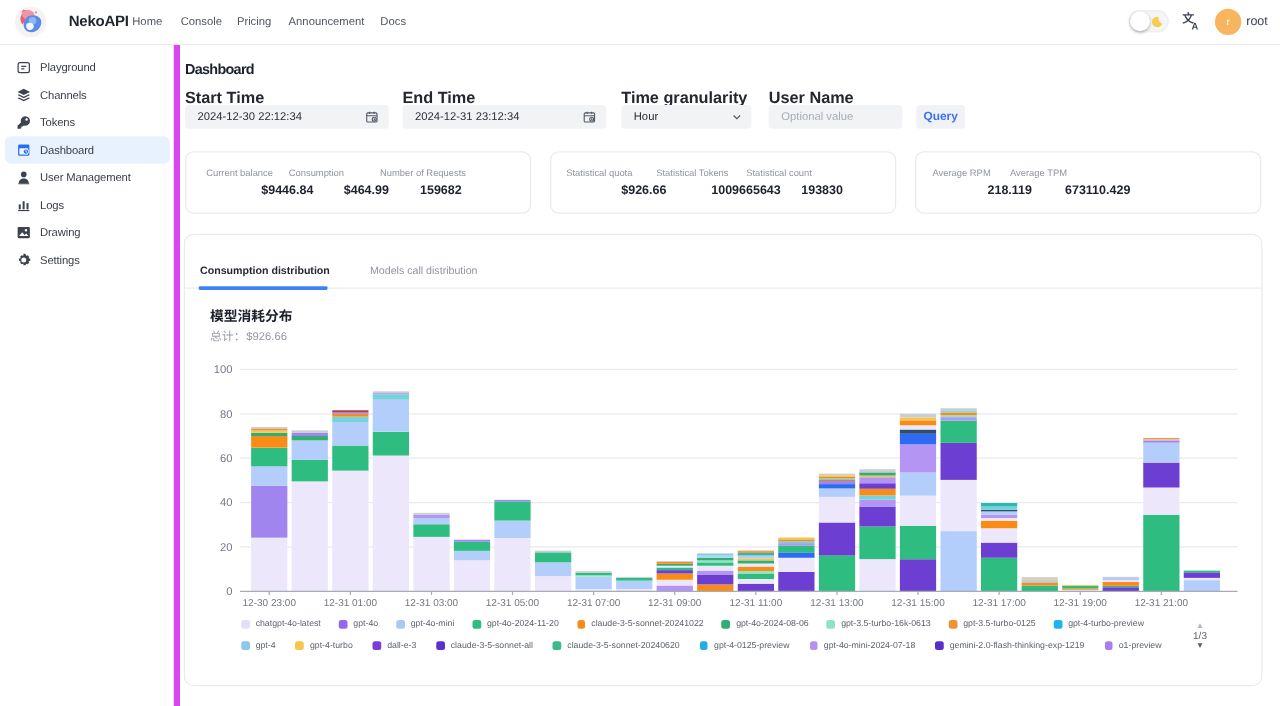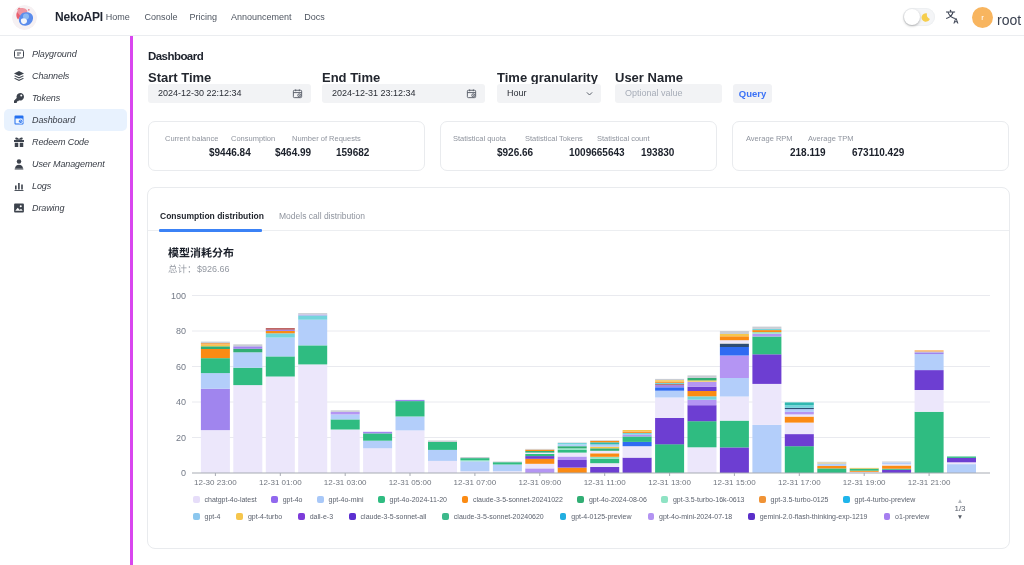--- a/index.html
+++ b/index.html
@@ -4,37 +4,37 @@
 <style>
 * { margin:0; padding:0; box-sizing:border-box; }
 html,body { width:1024px; height:565px; background:#fff; font-family:"Liberation Sans",sans-serif; overflow:hidden; position:relative; }
 .hdr { position:absolute; left:0; top:0; width:1024px; height:36px; background:#fff; border-bottom:1px solid #ebedf0; }
 .logo { position:absolute; left:12px; top:5px; width:25px; height:25px; border-radius:50%; overflow:hidden; }
 .brand { position:absolute; left:36px; top:10px; font-size:12px; font-weight:bold; color:#1f2430; letter-spacing:-0.2px;margin-left:19px; }
 .nl { position:absolute; top:12px; font-size:9px; color:#4e5560; }
 .toggle { position:absolute; left:903px; top:8px; width:32px; height:18px; border-radius:9px; background:#f4f5f7; box-shadow:inset 0 0 0 1px #eef0f2; }
 .knob { position:absolute; left:1px; top:1px; width:16px; height:16px; background:#fff; border-radius:50%; box-shadow:0 1px 2.5px rgba(0,0,0,.3); }
 .avatar { position:absolute; left:972px; top:7px; width:21px; height:21px; border-radius:50%; background:#f8b55f; color:#fff; font-size:8px; text-align:center; line-height:21px; }
-.uname { position:absolute; left:997px; top:12px; font-size:14px; color:#3a4150; }
-.side { position:absolute; left:0; top:36px; width:133px; height:529px; background:#fff; border-right:3px solid #d946ef; padding-top:7px;font-style:italic; }
+.uname { position:absolute; left:997px; top:12px; font-size:10px; color:#3a4150; }
+.side { position:absolute; left:0; top:36px; width:144px; height:529px; background:#fff; border-right:5px solid #d946ef; padding-top:7px; }
 .mi { position:relative; height:22px; margin:0 3px 0 4px; border-radius:5px; display:flex; align-items:center; color:#383d46; font-size:9px; letter-spacing:-0.1px; white-space:nowrap; }
 .mi svg { width:12px; height:12px; margin:0 7px 0 9px; flex:0 0 12px; }
 .mi.act { background:#e8f2fe; }
 .mi .chev { position:absolute; right:17px; top:6.5px; width:9px; height:9px; margin:0; flex:none; }
 .h1 { position:absolute; left:148px; top:50px; font-size:11.5px; font-weight:bold; color:#1c212b; letter-spacing:-0.55px; }
 .flabel { position:absolute; top:70px; font-size:13px; font-weight:bold; color:#23272f; }
 .finput { position:absolute; top:84px; height:19px; background:#f2f3f5; border-radius:3px; font-size:9px; color:#2a2e36; line-height:19px; padding-left:10px; }
 .fic { position:absolute; top:4px; width:11px; height:11px; color:#555b66; }
 .qbtn { position:absolute; left:733px; top:84px; width:39px; height:19px; background:#f1f2f5; border-radius:3px; color:#3b72f6; font-size:9.5px; font-weight:bold; text-align:center; line-height:19px; }
 .card { position:absolute; border:1px solid #e9ebee; border-radius:7px; background:#fff; }
 .slabel { position:absolute; font-size:7.5px; color:#8f949e; }
 .sval { position:absolute; font-size:10px; font-weight:bold; color:#1c212b;margin-left:44px; }
 .bigcard { position:absolute; left:147px; top:187px; width:863px; height:362px; border:1px solid #e9ebee; border-radius:8px; background:#fff; }
 .tabact { position:absolute; left:160px; top:211px; font-size:8.5px; font-weight:bold; color:#23272f; }
-.tabin { position:absolute; left:279px; top:211px; font-size:8.5px; color:#8f949e; }
+.tabin { position:absolute; left:296px; top:211px; font-size:8.5px; color:#8f949e; }
 .tabline { position:absolute; left:148px; top:230px; width:861px; height:1px; background:#eceef1; }
 .tabsel { position:absolute; left:159px; top:229px; width:103px; height:2.5px; background:#3b82f6; border-radius:1px; }
 .csub2 { position:absolute; left:197px; top:264px; font-size:9px; color:#9398a1; }
 .legend { position:absolute; left:193px; top:496px; width:760px; display:flex; flex-wrap:nowrap; gap:14.5px; }
 .legend2 { top:513px; gap:16px; }
 .li { display:flex; align-items:center; font-size:7px; color:#5c626e; white-space:nowrap; }
 .li i { width:6.5px; height:6.5px; border-radius:2px; margin-right:5px; display:block; }
 .pager { position:absolute; left:950px; top:497px; width:20px; text-align:center; font-size:8px; color:#5c626e; }
 </style>
 </head>
@@ -95,46 +95,46 @@
       <svg viewBox="0 0 24 24" fill="#2470f0">
         <path d="M5 3 h14 a2 2 0 0 1 2 2 v14 a2 2 0 0 1 -2 2 h-14 a2 2 0 0 1 -2 -2 v-14 a2 2 0 0 1 2 -2 Z M5 9 v10 h14 v-10 Z" fill-rule="evenodd"></path>
         <path d="M7 11 h4 v2 h-4 Z M7 15 h4 v2 h-4 Z" fill="#fff"></path>
         <circle cx="15.5" cy="14.5" r="4.2" fill="#2470f0" stroke="#fff" stroke-width="1.4"></circle>
         <path d="M15.5 12.3 v2.4 l1.8 1" stroke="#fff" stroke-width="1.4" fill="none"></path>
       </svg>
       <span>Dashboard</span>
     </div>
 <div class="mi">
       <svg viewBox="0 0 24 24" fill="#3d434d">
-        <path d="M2 8 h20 v4 h-20 Z M3.5 13.5 h7 V22 h-7 Z M13.5 13.5 h7 V22 h-7 Z M7 3 c2 0 4 1.5 5 3.5 C13 4.5 15 3 17 3 c1.6 0 2.5 1 2.5 2.2 C19.5 6.5 18.5 7.5 17 7.5 h-10 C5.5 7.5 4.5 6.5 4.5 5.2 C4.5 4 5.4 3 7 3 Z" fill-rule="evenodd"></path>
-      </svg>
-      <span>Redeem Code</span>
-    </div>
-<div class="mi">
-      <svg viewBox="0 0 24 24" fill="#3d434d">
         <circle cx="12" cy="7" r="4.5"></circle>
         <path d="M4 21 c0 -4.5 3.5 -7.5 8 -7.5 s8 3 8 7.5 Z"></path>
         <rect x="3" y="21" width="18" height="1.8" rx="0.9"></rect>
       </svg>
       <span>User Management</span>
     </div>
 <div class="mi">
       <svg viewBox="0 0 24 24" fill="#3d434d">
         <rect x="4" y="11" width="3.2" height="8"></rect>
         <rect x="10.2" y="6" width="3.2" height="13"></rect>
         <rect x="16.4" y="9" width="3.2" height="10"></rect>
         <rect x="3" y="20" width="18" height="1.8"></rect>
       </svg>
       <span>Logs</span>
     </div>
 <div class="mi">
       <svg viewBox="0 0 24 24" fill="#3d434d">
         <path d="M4 3 h16 a1.8 1.8 0 0 1 1.8 1.8 v14.4 a1.8 1.8 0 0 1 -1.8 1.8 h-16 a1.8 1.8 0 0 1 -1.8 -1.8 v-14.4 A1.8 1.8 0 0 1 4 3 Z M4.5 17.5 l5 -6 l4 4.5 l2.5 -2.5 l3.5 4 Z M15.5 10.5 a2 2 0 1 1 0 -4 a2 2 0 0 1 0 4 Z" fill-rule="evenodd"></path>
       </svg>
       <span>Drawing</span>
+    </div>
+<div class="mi">
+      <svg viewBox="0 0 24 24" fill="#3d434d">
+        <path d="M12 1.5 l3 1 l.7 2.6 l2.6 -.7 l2.2 2.2 l-.7 2.6 l2.6 .7 l0 3.2 l-2.6 .7 l.7 2.6 l-2.2 2.2 l-2.6 -.7 l-.7 2.6 l-3.2 0 l-.7 -2.6 l-2.6 .7 l-2.2 -2.2 l.7 -2.6 l-2.6 -.7 l0 -3.2 l2.6 -.7 l-.7 -2.6 l2.2 -2.2 l2.6 .7 l.7 -2.6 Z M12 16 a4 4 0 1 0 0 -8 a4 4 0 0 0 0 8 Z" fill-rule="evenodd"></path>
+      </svg>
+      <span>Settings</span>
     </div>
   </div>
 <div class="h1">Dashboard</div>
 <div class="flabel" style="left:148px">Start Time</div>
 <div class="flabel" style="left:322px">End Time</div>
 <div class="flabel" style="left:497px">Time granularity</div>
 <div class="flabel" style="left:615px">User Name</div>
 <div class="finput" style="left:148px;width:163px">2024-12-30 22:12:34<svg class="fic" style="right:8px" viewBox="0 0 24 24" fill="none" stroke="currentColor" stroke-width="2">
       <rect x="3" y="5" width="18" height="16" rx="2"></rect>
       <path d="M3 10 h18 M8 3 v4 M16 3 v4"></path>
@@ -152,21 +152,21 @@
     </svg></div>
 <div class="finput" style="left:615px;width:107px;color:#a7adb8">Optional value</div>
 <div class="qbtn">Query</div>
 <div class="card" style="left:148px;top:121px;width:277px;height:50px"></div>
 <div class="card" style="left:440px;top:121px;width:277px;height:50px"></div>
 <div class="card" style="left:732px;top:121px;width:277px;height:50px"></div>
 <div class="slabel" style="left:165px;top:134px">Current balance</div>
 <div class="sval" style="left:165px;top:147px">$9446.84</div>
 <div class="slabel" style="left:231px;top:134px">Consumption</div>
 <div class="sval" style="left:231px;top:147px">$464.99</div>
-<div class="slabel" style="left:292px;top:134px">Number of Requests</div>
+<div class="slabel" style="left:304px;top:134px">Number of Requests</div>
 <div class="sval" style="left:292px;top:147px">159682</div>
 <div class="slabel" style="left:453px;top:134px">Statistical quota</div>
 <div class="sval" style="left:453px;top:147px">$926.66</div>
 <div class="slabel" style="left:525px;top:134px">Statistical Tokens</div>
 <div class="sval" style="left:525px;top:147px">1009665643</div>
 <div class="slabel" style="left:597px;top:134px">Statistical count</div>
 <div class="sval" style="left:597px;top:147px">193830</div>
 <div class="slabel" style="left:746px;top:134px">Average RPM</div>
 <div class="sval" style="left:746px;top:147px">218.119</div>
 <div class="slabel" style="left:808px;top:134px">Average TPM</div>

